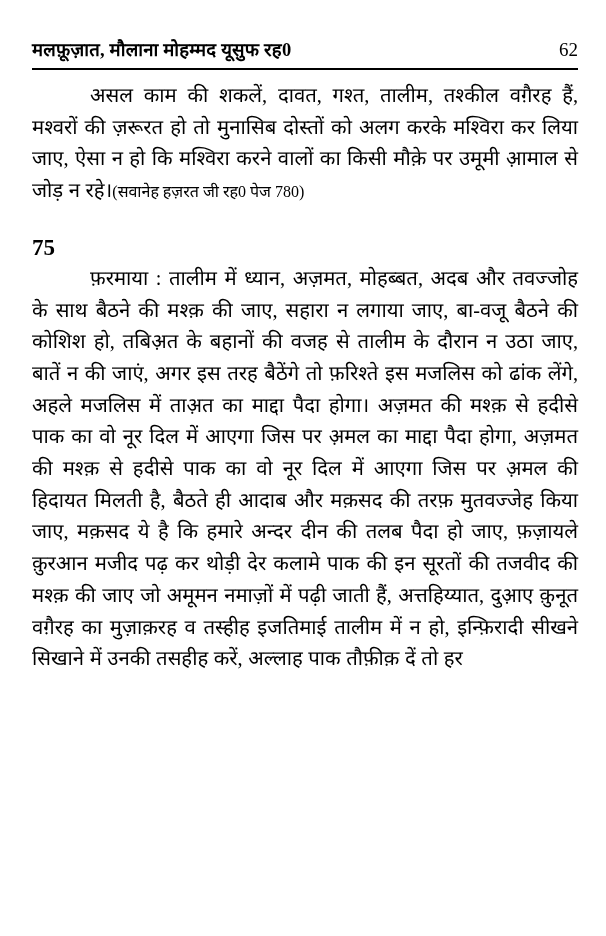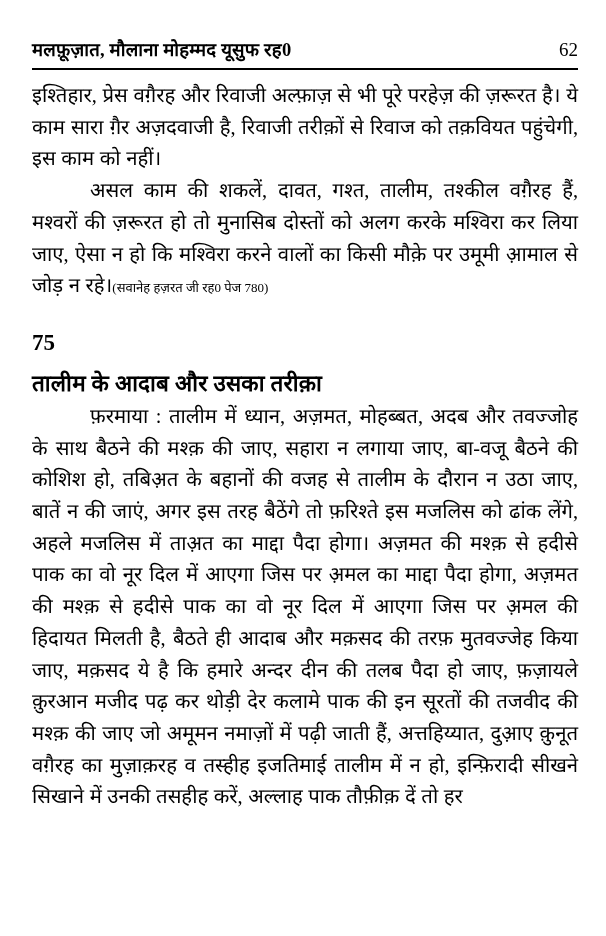--- a/index.html
+++ b/index.html
@@ -71,21 +71,21 @@
     text-align-last: left;
     text-justify: inter-word;
     word-spacing: 0.5px;
     font-weight: 400;
   }
   p.para.indent {
     text-indent: 58px;
   }
 
   .cite {
-    font-size: 13px;
+    font-size: 16px;
     line-height: 1;
     font-weight: 400;
     word-spacing: 0px;
   }
 
   
   .section-wrap {
     margin-top: 26px;
     text-align: left;
   }
@@ -113,26 +113,24 @@
 <div class="page">
 
   <div class="header">
     <span class="header-title">मलफ़ूज़ात, मौलाना मोहम्मद यूसुफ रह0</span>
     <span class="header-pageno">62</span>
   </div>
   <div class="header-rule"></div>
 
   <div class="body-block">
 
-    <p class="para">इश्तिहार, प्रेस वग़ैरह और रिवाजी अल्फ़ाज़ से भी पूरे परहेज़ की ज़रूरत है। ये काम सारा ग़ैर अज़दवाजी है, रिवाजी तरीक़ों से रिवाज को तक़वियत पहुंचेगी, इस काम को नहीं।</p>
 
     <p class="para indent"><span>असल काम की शकलें, दावत, गश्त, तालीम, तश्कील वग़ैरह हैं, मश्वरों की ज़रूरत हो तो मुनासिब दोस्तों को अलग करके मश्विरा कर लिया जाए, ऐसा न हो कि मश्विरा करने वालों का किसी मौक़े पर उमूमी आ़माल से जोड़ न रहे।</span><span class="cite">(सवानेह हज़रत जी रह0 पेज 780)</span></p>
 
     <div class="section-wrap">
       <p class="section-number">75</p>
-      <p class="section-title">तालीम के आदाब और उसका तरीक़ा</p>
     </div>
 
     <p class="para indent after-heading">फ़रमाया : तालीम में ध्यान, अज़मत, मोहब्बत, अदब और तवज्जोह के साथ बैठने की मश्क़ की जाए, सहारा न लगाया जाए, बा-वजू बैठने की कोशिश हो, तबिअ़त के बहानों की वजह से तालीम के दौरान न उठा जाए, बातें न की जाएं, अगर इस तरह बैठेंगे तो फ़रिश्ते इस मजलिस को ढांक लेंगे, अहले मजलिस में ताअ़त का माद्दा पैदा होगा। अज़मत की मश्क़ से हदीसे पाक का वो नूर दिल में आएगा जिस पर अ़मल का माद्दा पैदा होगा, अज़मत की मश्क़ से हदीसे पाक का वो नूर दिल में आएगा जिस पर अ़मल की हिदायत मिलती है, बैठते ही आदाब और मक़सद की तरफ़ मुतवज्जेह किया जाए, मक़सद ये है कि हमारे अन्दर दीन की तलब पैदा हो जाए, फ़ज़ायले क़ुरआन मजीद पढ़ कर थोड़ी देर कलामे पाक की इन सूरतों की तजवीद की मश्क़ की जाए जो अमूमन नमाज़ों में पढ़ी जाती हैं, अत्तहिय्यात, दुआ़ए क़ुनूत वग़ैरह का मुज़ाक़रह व तस्हीह इजतिमाई तालीम में न हो, इन्फ़िरादी सीखने सिखाने में उनकी तसहीह करें, अल्लाह पाक तौफ़ीक़ दें तो हर</p>
 
   </div>
 
 </div>
 
 </body></html>

